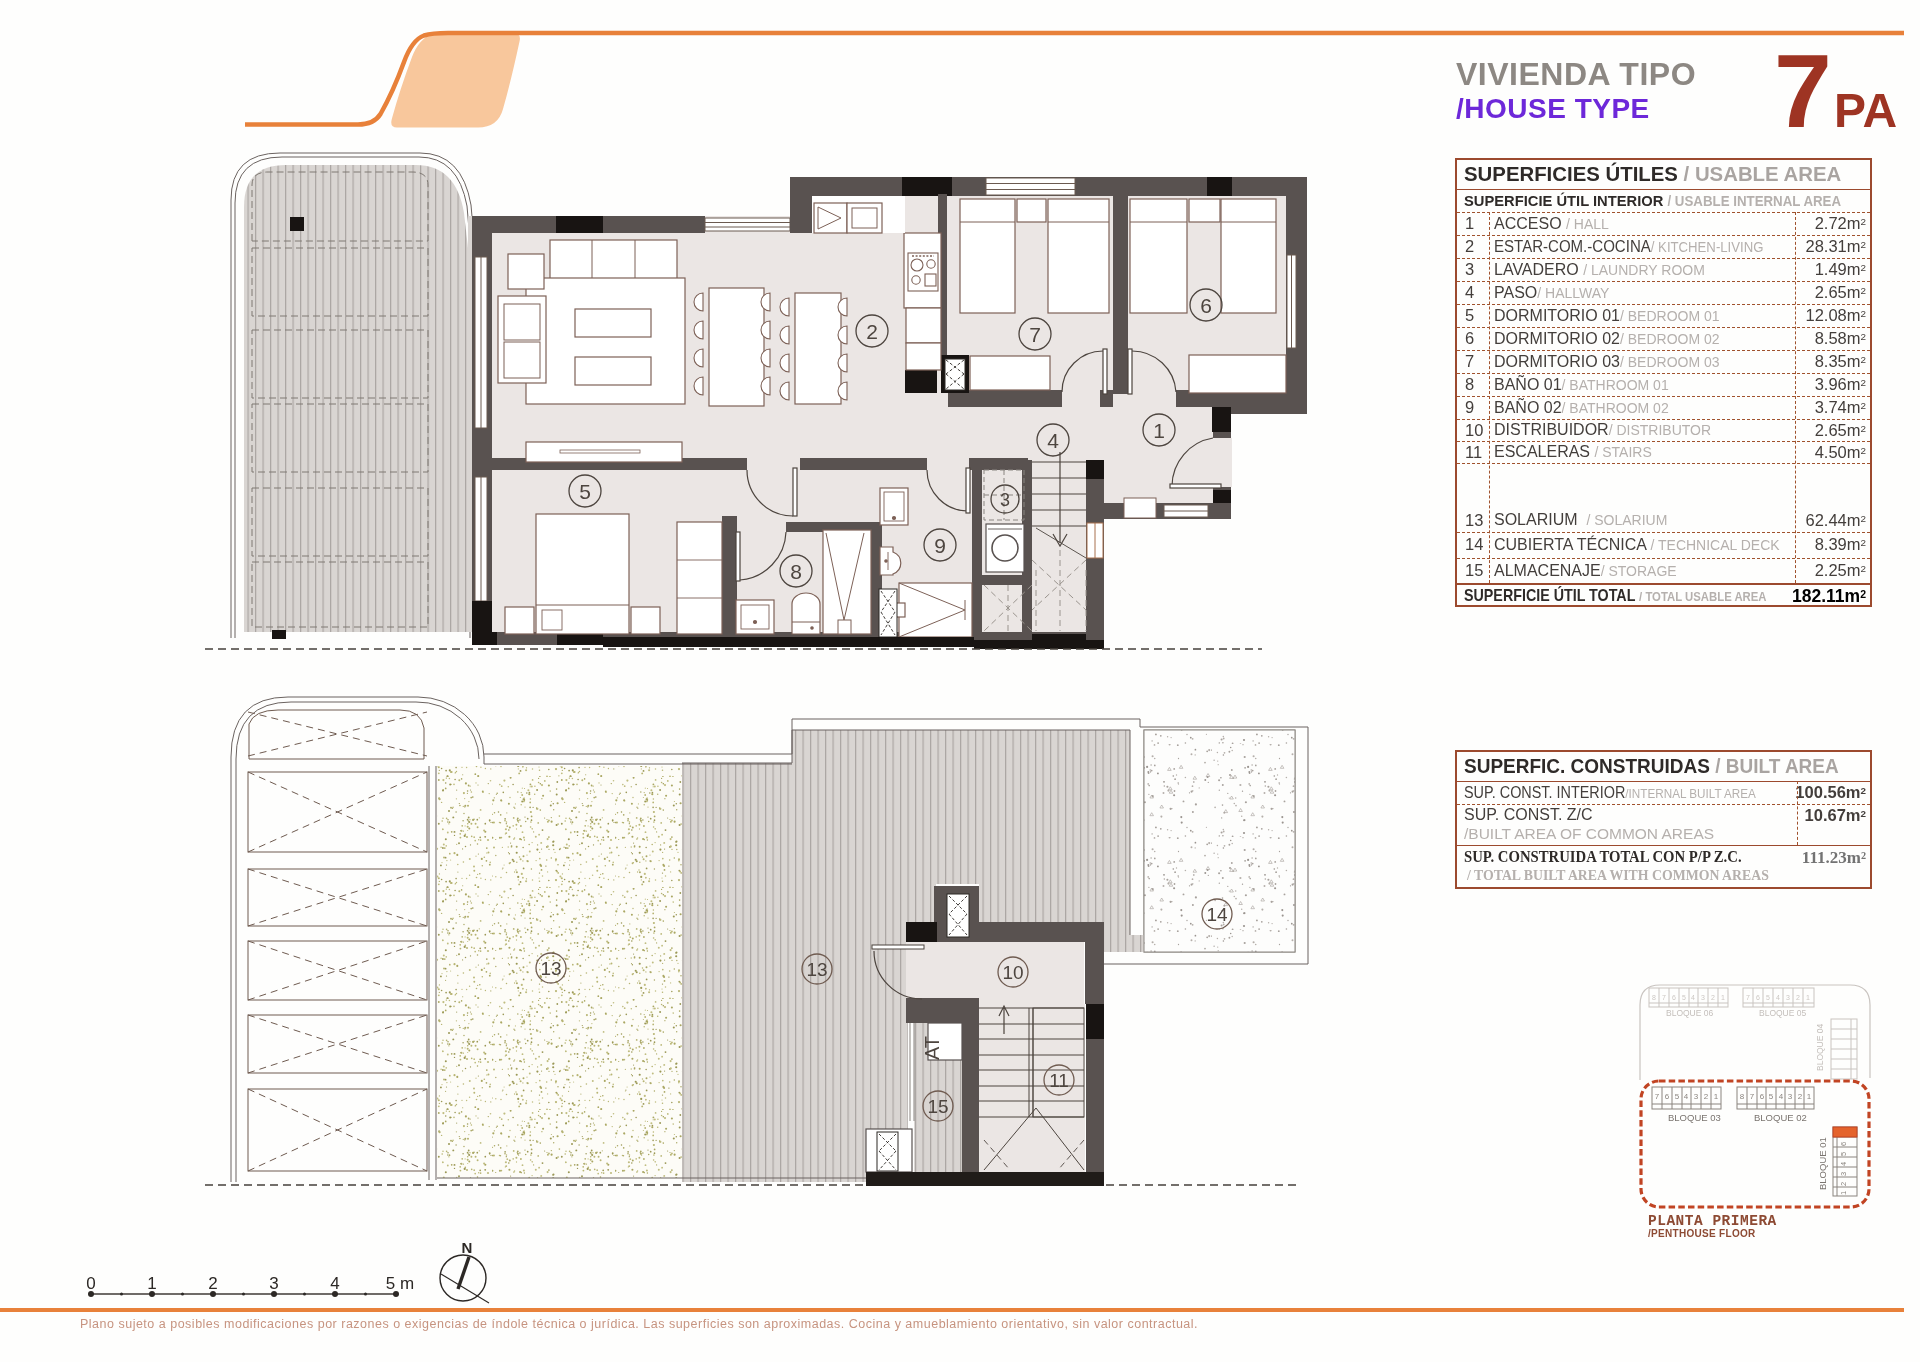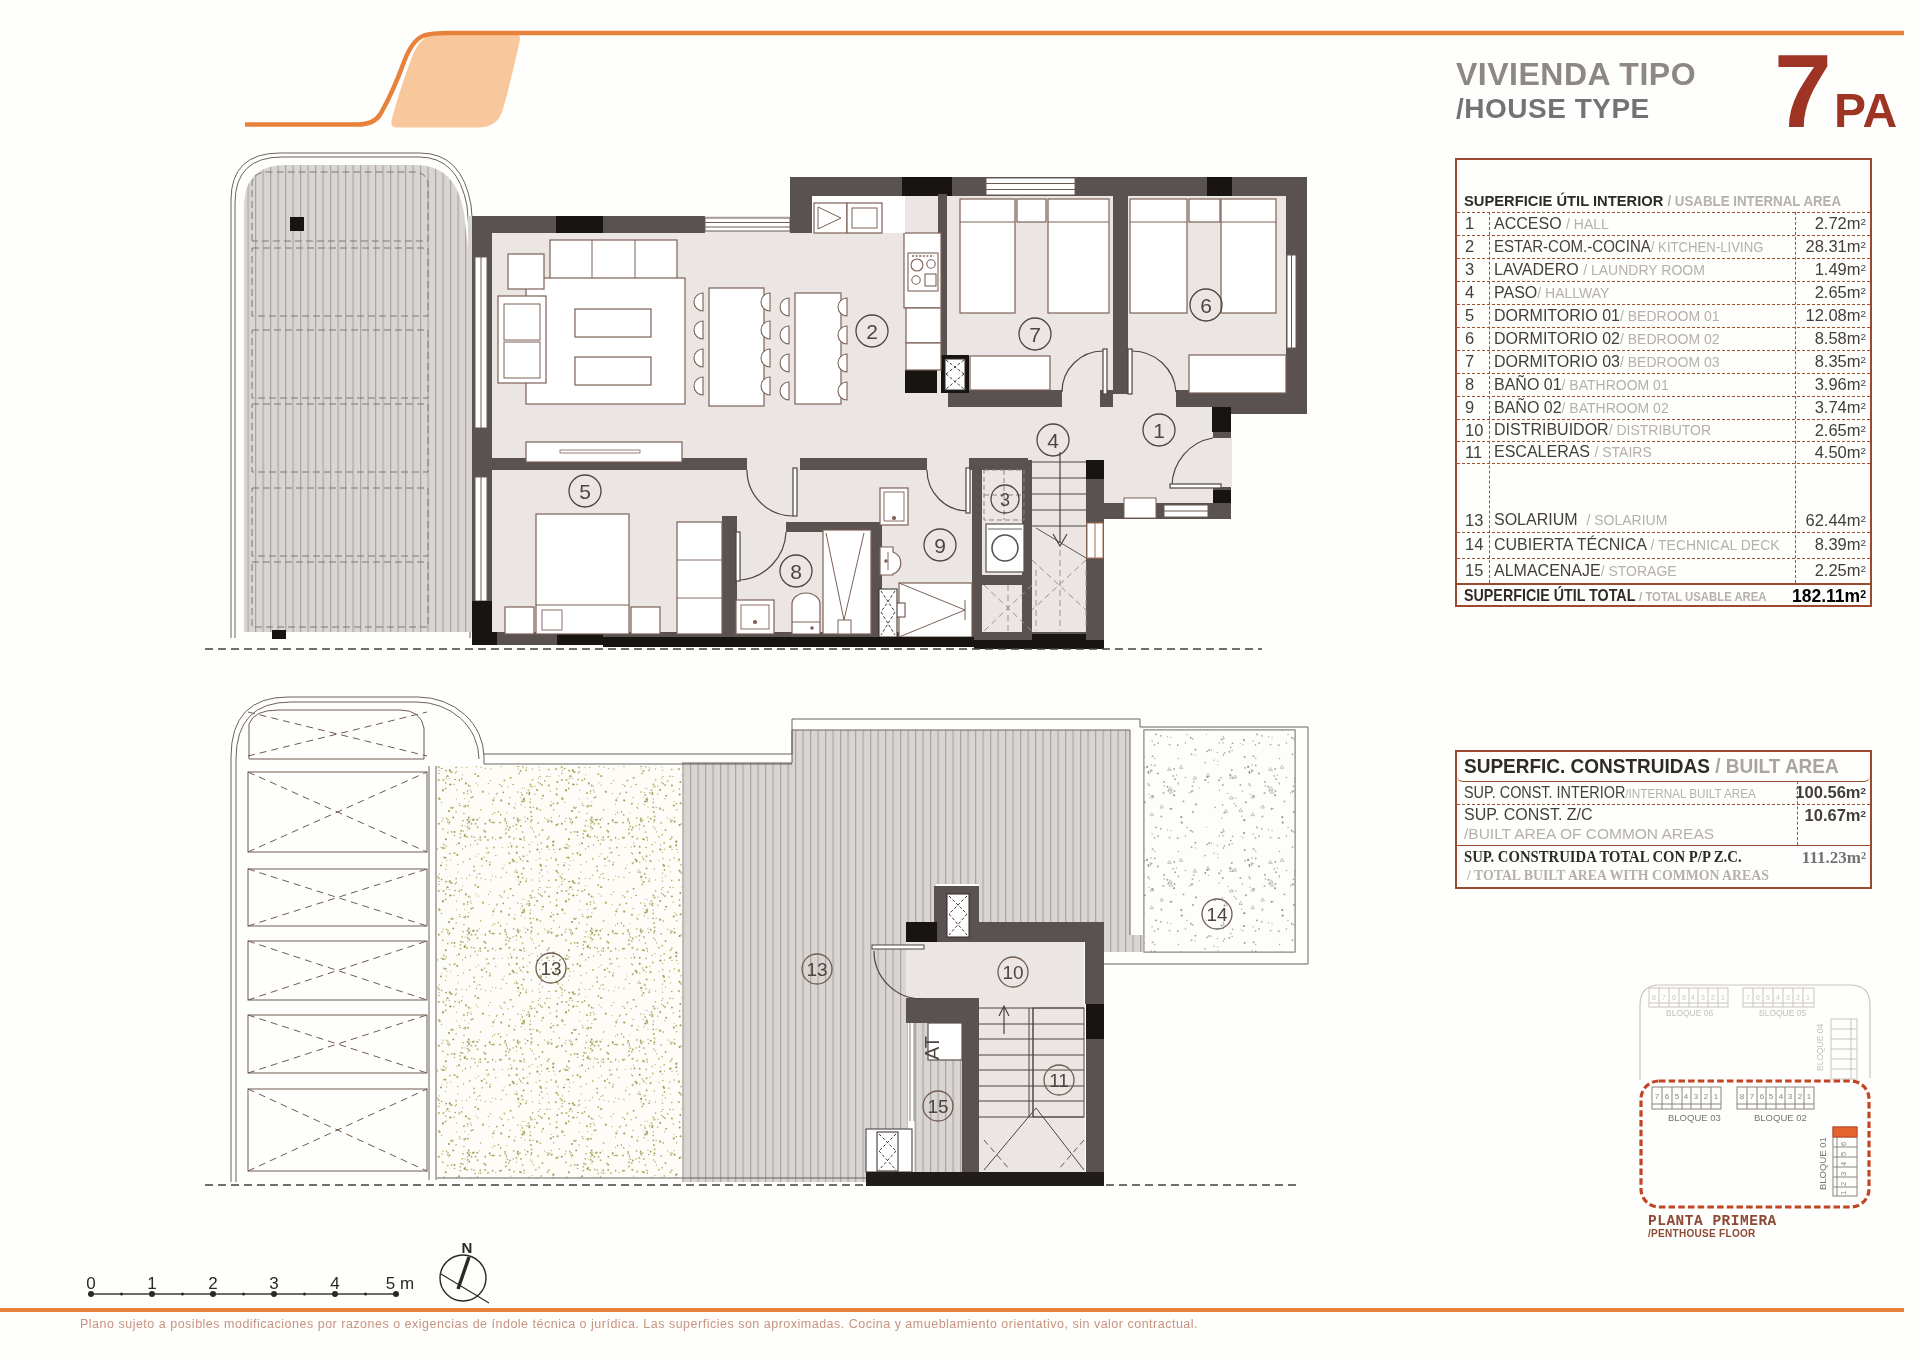--- a/index.html
+++ b/index.html
@@ -1,20 +1,20 @@
 <!DOCTYPE html>
 <html><head>
 <meta charset="utf-8">
 <style>
   html,body{margin:0;padding:0;}
   body{width:1920px;height:1362px;background:#fefefd;font-family:"Liberation Sans", sans-serif;position:relative;overflow:hidden;}
   .abs{position:absolute;}
   
   #hdr-es{left:1456px;top:56px;font-size:32px;font-weight:bold;color:#8d8883;letter-spacing:.5px;}
-  #hdr-en{left:1456px;top:93px;font-size:28px;font-weight:bold;color:#737373;letter-spacing:.5px;}
+  #hdr-en{left:1456px;top:93px;font-size:28px;font-weight:bold;color:#6d28d9;letter-spacing:.5px;}
   #hdr-7{left:1774px;top:39px;font-size:104px;font-weight:bold;color:#9e3423;line-height:1;}
   #hdr-pa{left:1834px;top:87px;font-size:48px;font-weight:bold;color:#9e3423;line-height:1;}
   
   .tbl{border:2px solid #9c4a2e;color:#433e3b;}
   #tbl1{left:1455px;top:158px;width:413px;height:445px;}
   #tbl2{left:1455px;top:750px;width:413px;height:135px;}
   .trow{position:absolute;left:0;right:0;overflow:visible;white-space:nowrap;}
   .num{position:absolute;left:8px;font-size:16.5px;}
   .nm{position:absolute;left:37px;font-size:16px;letter-spacing:0;}
   .g2{color:#b5b0ad;font-size:14px;}
@@ -1237,20 +1237,23 @@
   </g>
 </svg>
 
 <div class="abs" id="hdr-es">VIVIENDA TIPO</div>
 <div class="abs" id="hdr-en">/HOUSE TYPE</div>
 <div class="abs" id="hdr-7">7</div>
 <div class="abs" id="hdr-pa">PA</div>
 
 <div class="abs tbl" id="tbl1">
 
+  <div class="trow sb" style="top:0;height:28.5px;line-height:28.5px;">
+      <span style="position:absolute;left:7px;font-size:21px;font-weight:bold;color:#2e2a28;display:inline-block;transform:scaleX(.97);transform-origin:0 0;white-space:nowrap;">SUPERFICIES ÚTILES <span style="color:#a9a4a1;">/ USABLE AREA</span></span>
+    </div>
 
   <div class="trow db" style="top:28.5px;height:23px;line-height:23px;">
       <span style="position:absolute;left:7px;font-size:15.5px;font-weight:bold;color:#2e2a28;display:inline-block;transform:scaleX(.95);transform-origin:0 0;white-space:nowrap;">SUPERFICIE ÚTIL INTERIOR <span style="color:#b5b0ad;font-size:14px;">/ USABLE INTERNAL AREA</span></span>
     </div>
 
   <div class="trow db" style="top:51.5px;height:23px;line-height:23px;">
       <span class="num">1</span>
       <span class="nm">ACCESO <span class="g2">/ HALL</span></span>
       <span class="ar">2.72m<sup>2</sup></span>
     </div>
@@ -1324,21 +1327,21 @@
       <span style="position:absolute;left:7px;font-size:17px;font-weight:bold;color:#2e2a28;display:inline-block;transform:scaleX(.84);transform-origin:0 0;white-space:nowrap;">SUPERFICIE ÚTIL TOTAL <span style="color:#b5b0ad;font-size:13.5px;">/ TOTAL USABLE AREA</span></span>
       <span class="ar" style="font-weight:bold;font-size:17.5px;color:#000000;">182.11m<sup>2</sup></span>
     </div>
 
   <div class="vsep" style="left:32px;top:51.5px;height:371.5px;"></div>
   <div class="vsep" style="left:338px;top:51.5px;height:371.5px;"></div>
 </div>
 
 <div class="abs tbl" id="tbl2">
 
-  <div class="trow sb" style="top:0;height:29px;line-height:29px;border-radius:6px;">
+  <div class="trow sb" style="top:0;height:29px;line-height:29px;">
       <span style="position:absolute;left:7px;font-size:20px;font-weight:bold;color:#2e2a28;display:inline-block;transform:scaleX(.95);transform-origin:0 0;white-space:nowrap;">SUPERFIC. CONSTRUIDAS <span style="color:#a9a4a1;">/ BUILT AREA</span></span>
     </div>
   <div class="trow db" style="top:29px;height:23px;line-height:23px;">
       <span class="nm" style="left:7px;display:inline-block;transform:scaleX(.9);transform-origin:0 0;">SUP. CONST. INTERIOR<span class="g2" style="font-size:13px;">/INTERNAL BUILT AREA</span></span>
       <span class="ar" style="font-weight:bold;">100.56m<sup>2</sup></span>
     </div>
   <div class="trow sb" style="top:52px;height:41px;">
       <span class="nm" style="left:7px;top:2px;">SUP. CONST. Z/C</span>
       <span class="nm g2" style="left:7px;top:21px;font-size:15.5px;">/BUILT AREA OF COMMON AREAS</span>
       <span class="ar" style="top:2px;font-weight:bold;">10.67m<sup>2</sup></span>

